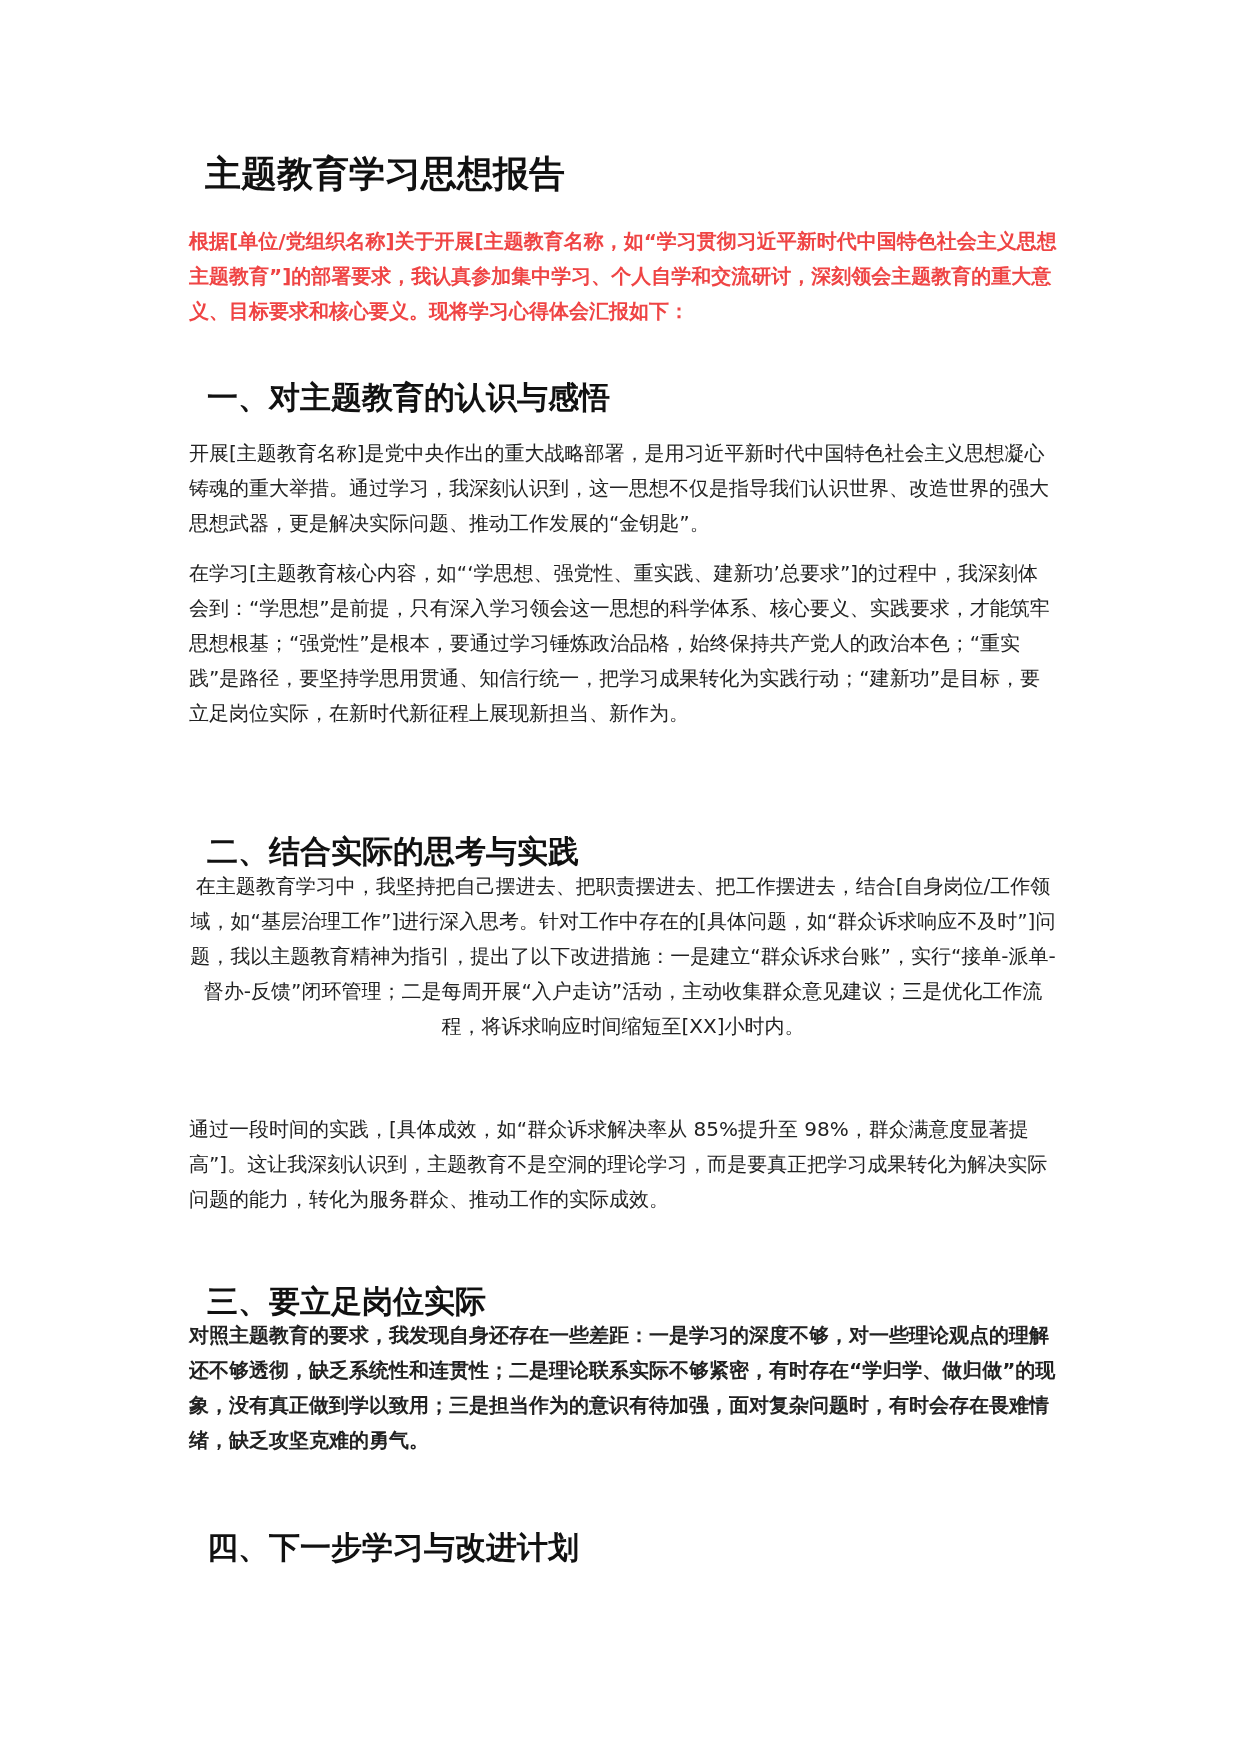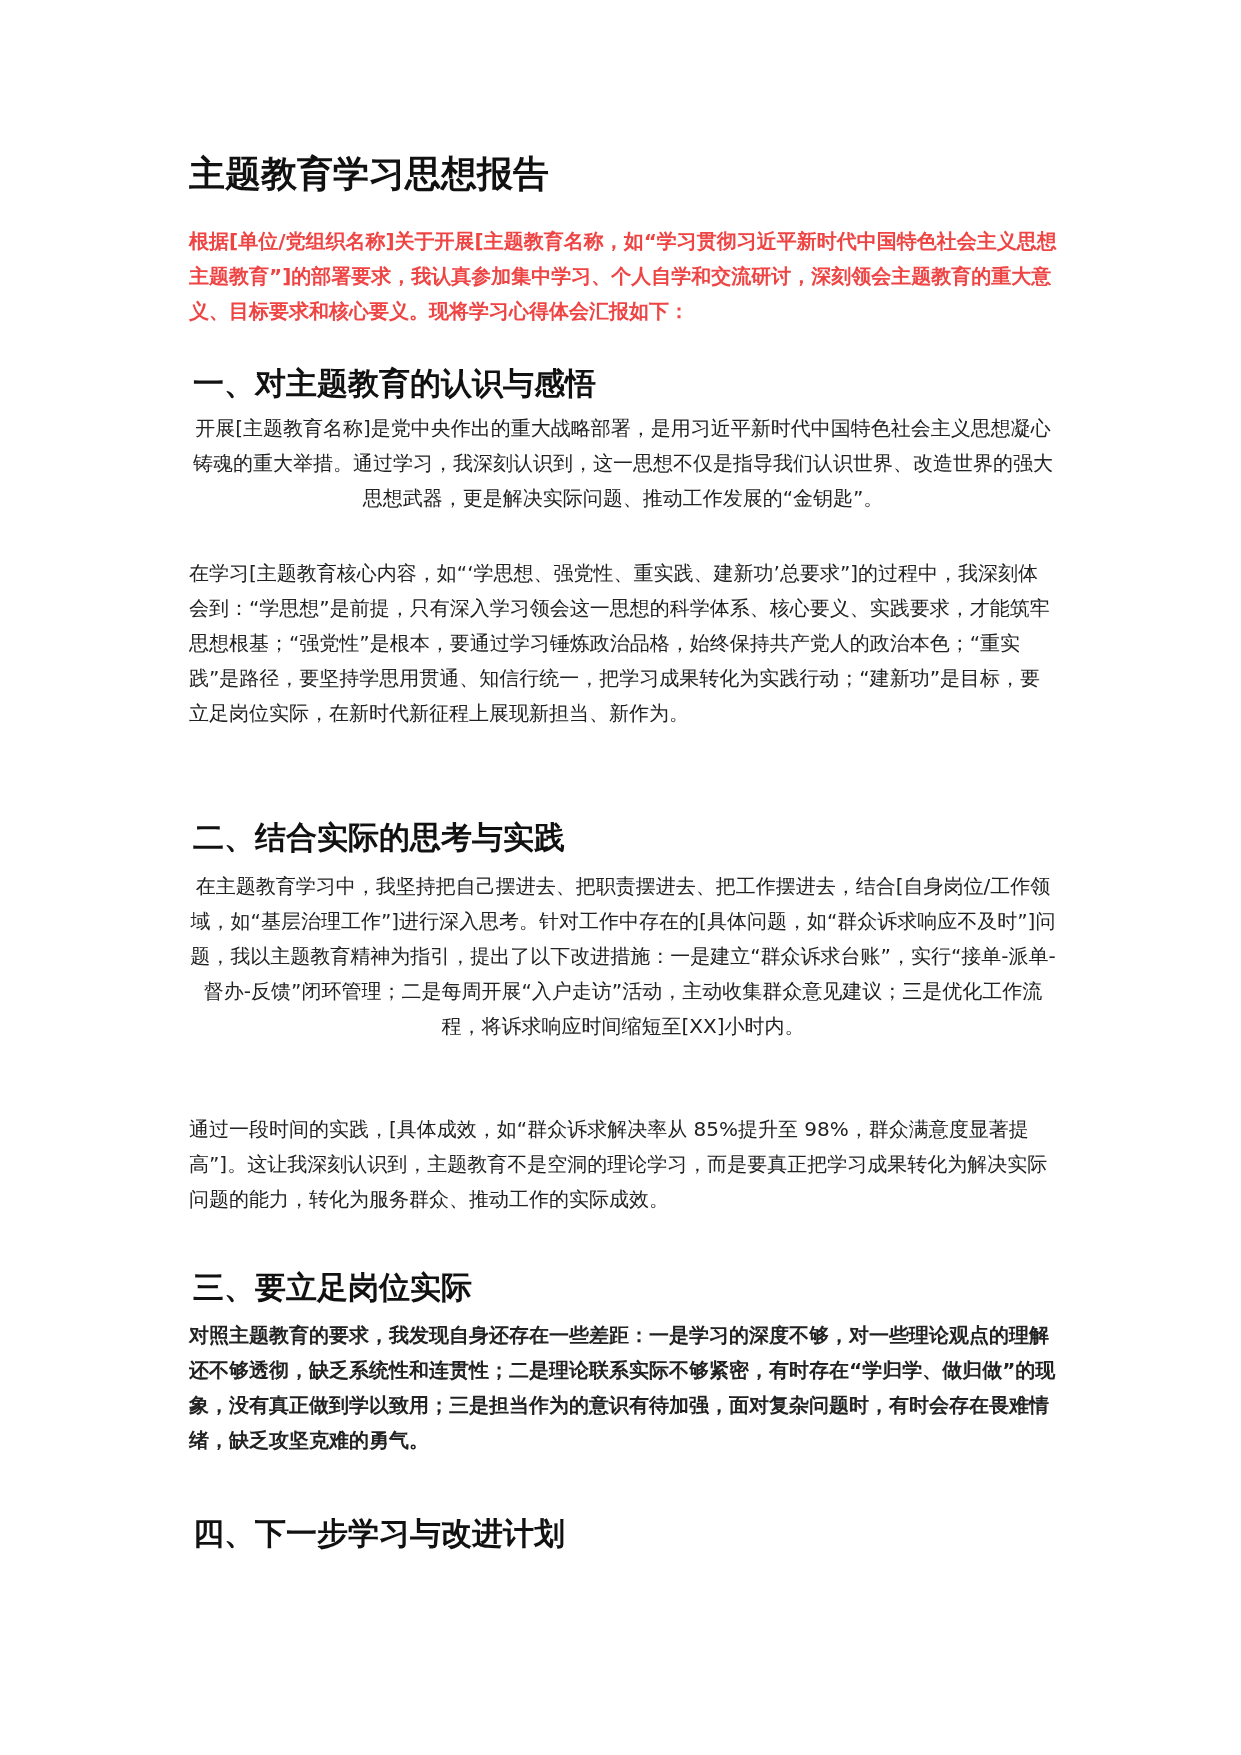--- a/index.html
+++ b/index.html
@@ -17,21 +17,21 @@
     }
     .page {
       position: absolute;
       left: 189px;
       top: 0;
       width: 868px;
     }
     .doc-title {
       position: absolute;
       top: 150px;
-      left: 0;
+      left: 16px;
       margin: 0;
       font-size: 36px;
       font-weight: bold;
       line-height: 48px;
       color: #111111;
       white-space: nowrap;
       text-align: center;
     }
     .intro {
       position: absolute;
@@ -40,21 +40,21 @@
       width: 868px;
       margin: 0;
       font-size: 20px;
       font-weight: bold;
       line-height: 35px;
       color: #ef4444;
     }
     .section-heading {
       position: absolute;
       left: 0;
-      margin: 4px;
+      margin: 18px;
       font-size: 31px;
       font-weight: bold;
       line-height: 42px;
       color: #111111;
       white-space: nowrap;
     }
     .para {
       position: absolute;
       left: 0;
       width: 868px;
@@ -66,21 +66,21 @@
   </style>
 </head>
 <body>
 
 <div class="page">
   <h1 class="doc-title">主题教育学习思想报告</h1>
 
   <p class="intro">根据[单位/党组织名称]关于开展[主题教育名称，如“学习贯彻习近平新时代中国特色社会主义思想主题教育”]的部署要求，我认真参加集中学习、个人自学和交流研讨，深刻领会主题教育的重大意义、目标要求和核心要义。现将学习心得体会汇报如下：</p>
 
   <h2 class="section-heading" style="top:358px;">一、对主题教育的认识与感悟</h2>
-  <p class="para" style="top:411px;text-align:center;">开展[主题教育名称]是党中央作出的重大战略部署，是用习近平新时代中国特色社会主义思想凝心铸魂的重大举措。通过学习，我深刻认识到，这一思想不仅是指导我们认识世界、改造世界的强大思想武器，更是解决实际问题、推动工作发展的“金钥匙”。</p>
+  <p class="para" style="top:436px;">开展[主题教育名称]是党中央作出的重大战略部署，是用习近平新时代中国特色社会主义思想凝心铸魂的重大举措。通过学习，我深刻认识到，这一思想不仅是指导我们认识世界、改造世界的强大思想武器，更是解决实际问题、推动工作发展的“金钥匙”。</p>
   <p class="para" style="top:556px;">在学习[主题教育核心内容，如“‘学思想、强党性、重实践、建新功’总要求”]的过程中，我深刻体会到：“学思想”是前提，只有深入学习领会这一思想的科学体系、核心要义、实践要求，才能筑牢思想根基；“强党性”是根本，要通过学习锤炼政治品格，始终保持共产党人的政治本色；“重实践”是路径，要坚持学思用贯通、知信行统一，把学习成果转化为实践行动；“建新功”是目标，要立足岗位实际，在新时代新征程上展现新担当、新作为。</p>
 
   <h2 class="section-heading" style="top:812px;">二、结合实际的思考与实践</h2>
   <p class="para" style="top:869px;text-align:center;">在主题教育学习中，我坚持把自己摆进去、把职责摆进去、把工作摆进去，结合[自身岗位/工作领域，如“基层治理工作”]进行深入思考。针对工作中存在的[具体问题，如“群众诉求响应不及时”]问题，我以主题教育精神为指引，提出了以下改进措施：一是建立“群众诉求台账”，实行“接单-派单-督办-反馈”闭环管理；二是每周开展“入户走访”活动，主动收集群众意见建议；三是优化工作流程，将诉求响应时间缩短至[XX]小时内。</p>
   <p class="para" style="top:1112px;">通过一段时间的实践，[具体成效，如“群众诉求解决率从 85%提升至 98%，群众满意度显著提高”]。这让我深刻认识到，主题教育不是空洞的理论学习，而是要真正把学习成果转化为解决实际问题的能力，转化为服务群众、推动工作的实际成效。</p>
 
   <h2 class="section-heading" style="top:1262px;">三、要立足岗位实际</h2>
   <p class="para" style="top:1318px;font-weight:bold;">对照主题教育的要求，我发现自身还存在一些差距：一是学习的深度不够，对一些理论观点的理解还不够透彻，缺乏系统性和连贯性；二是理论联系实际不够紧密，有时存在“学归学、做归做”的现象，没有真正做到学以致用；三是担当作为的意识有待加强，面对复杂问题时，有时会存在畏难情绪，缺乏攻坚克难的勇气。</p>
 
   <h2 class="section-heading" style="top:1508px;">四、下一步学习与改进计划</h2>

